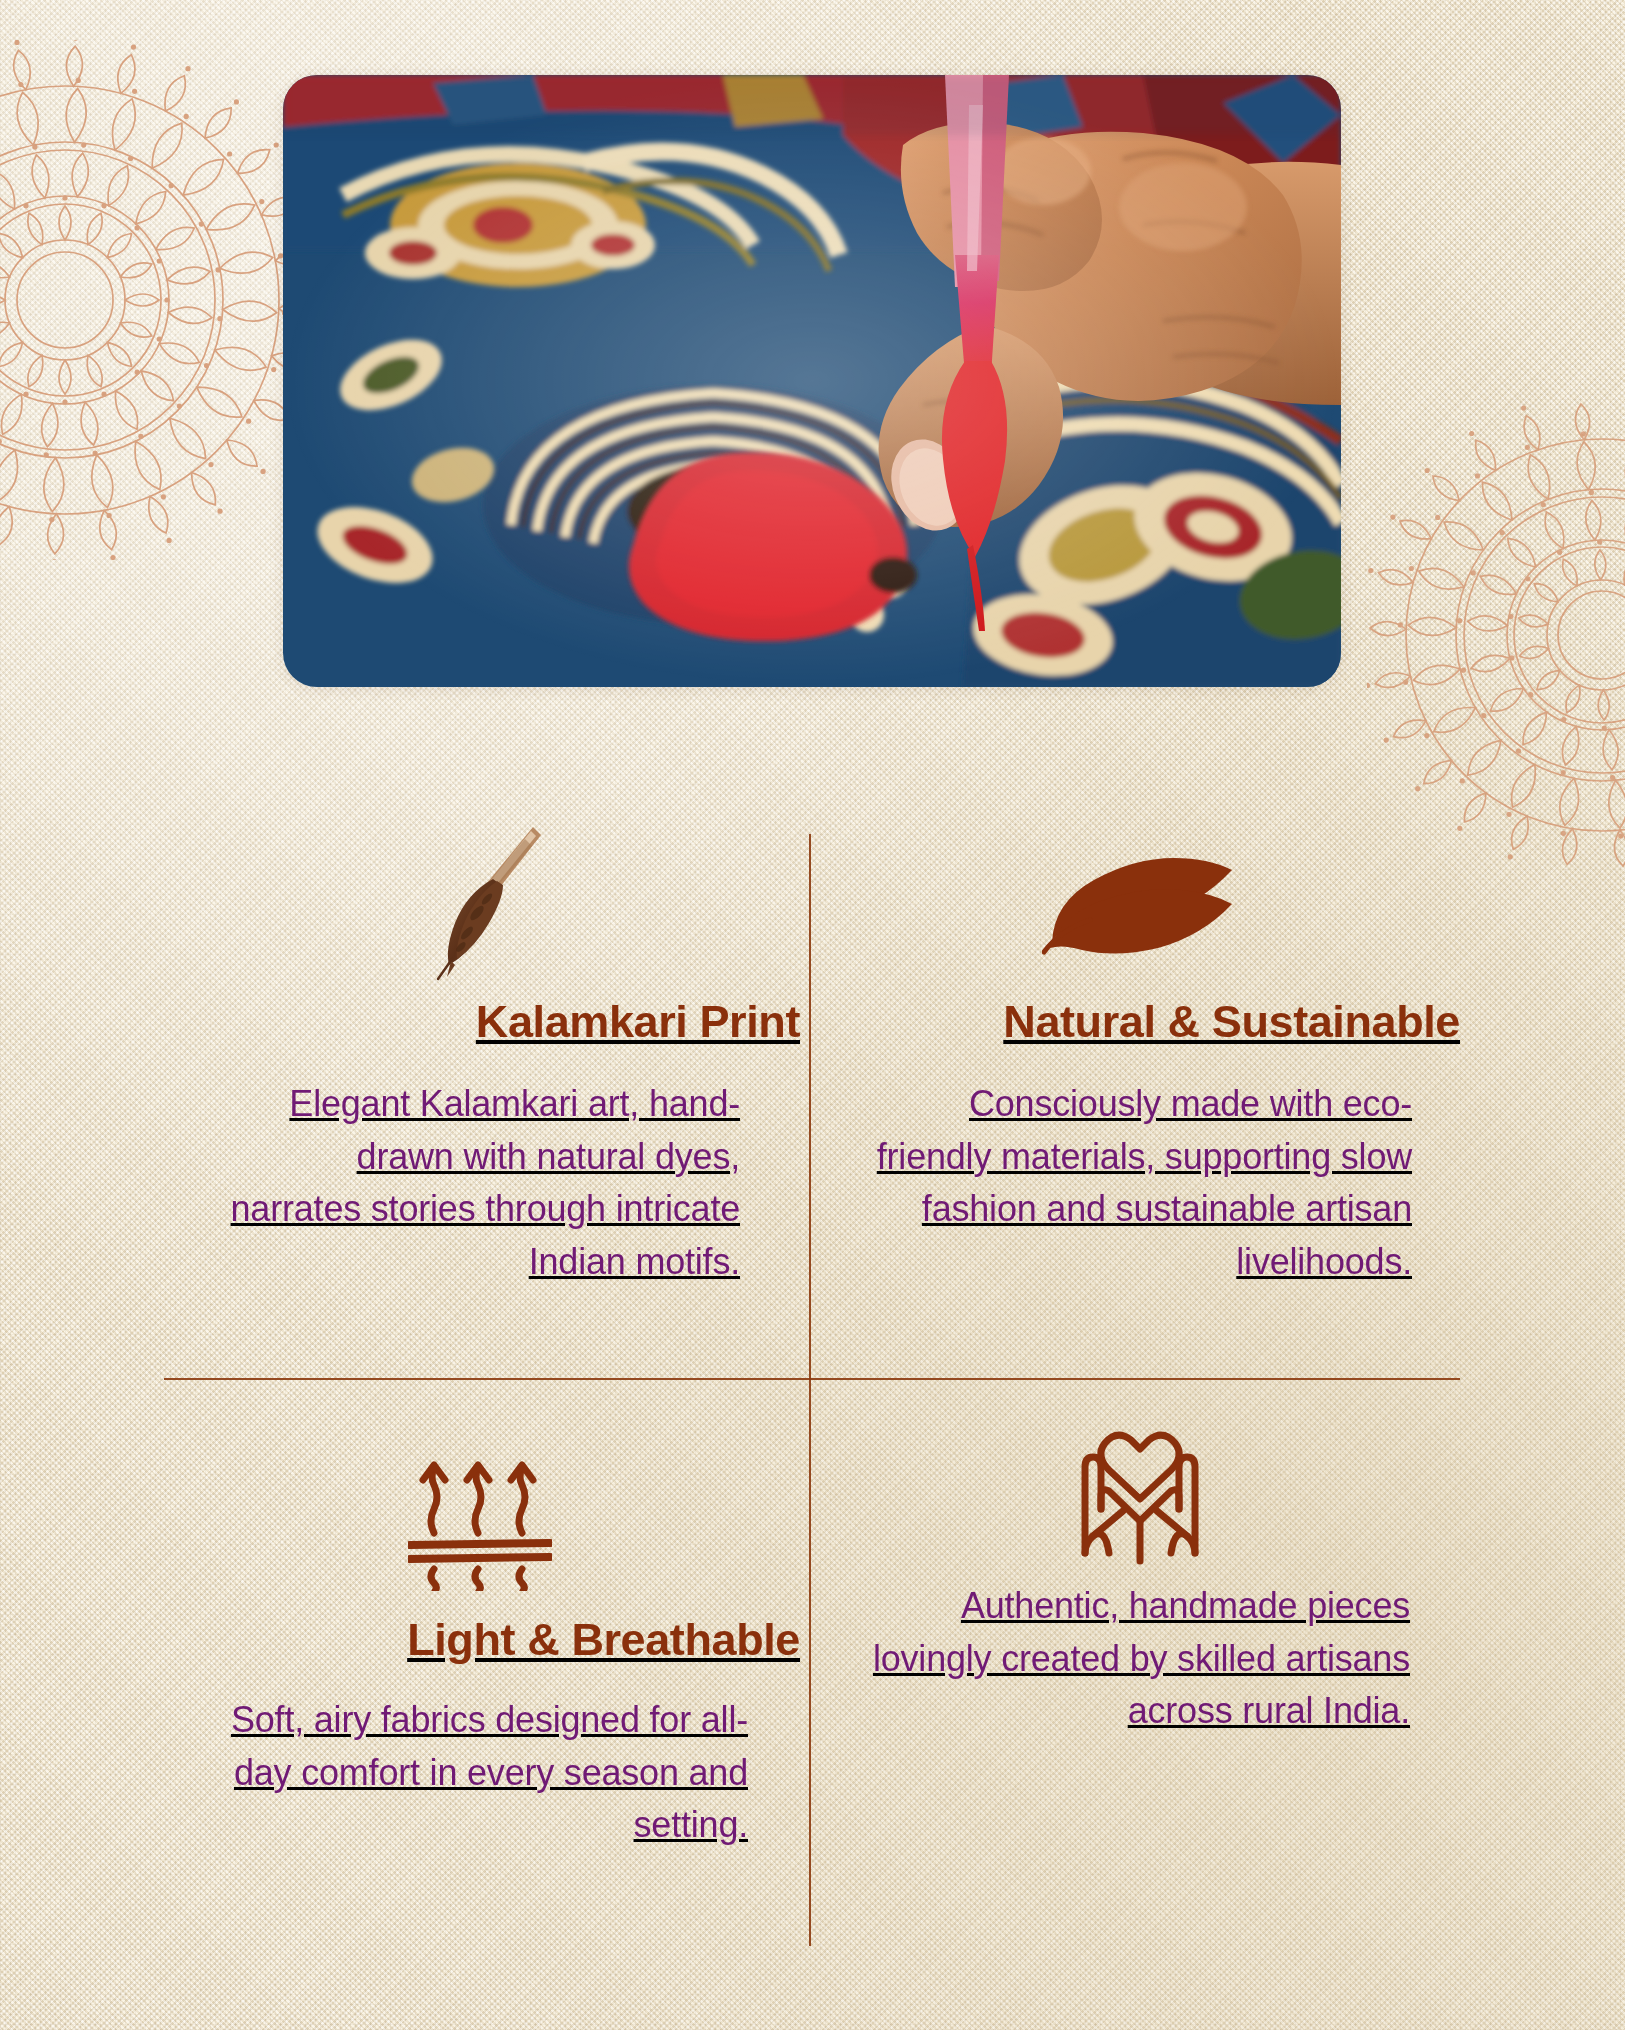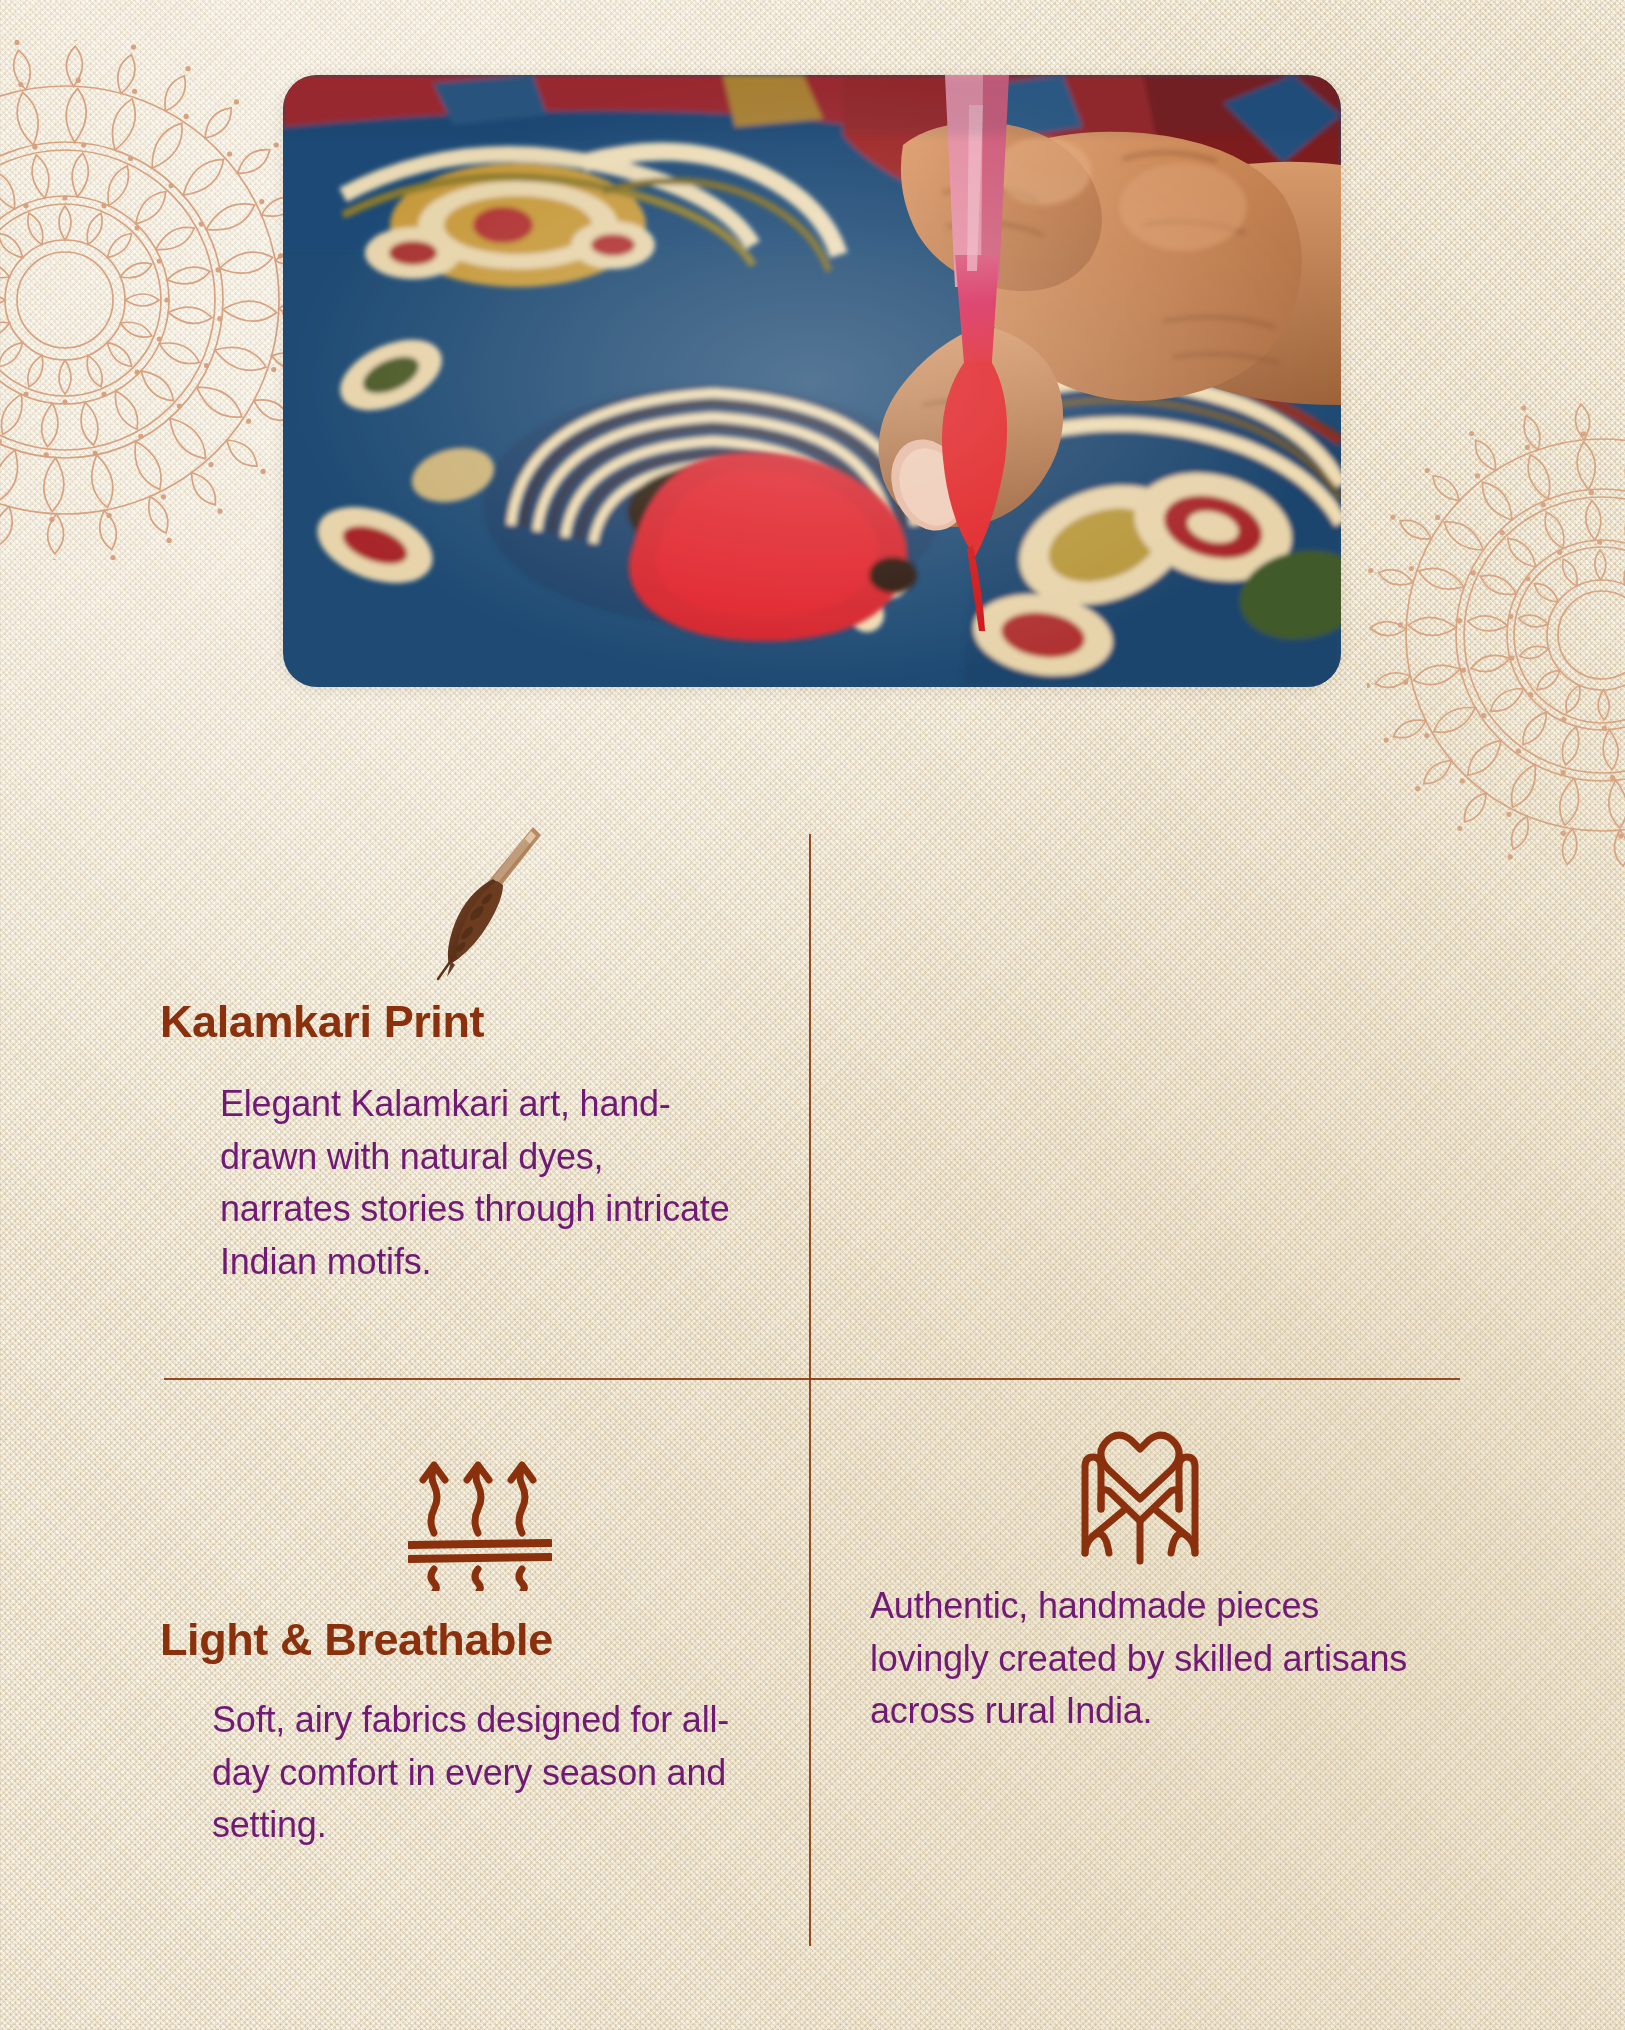--- a/index.html
+++ b/index.html
@@ -92,21 +92,22 @@
     position:absolute;
     left:4px; top:568px;
     width:1296px; height:2px;
     background:#8d3d12;
     opacity:.92;
   }
 
   .cell{
     position:absolute;
     width:640px;
-    text-align:left;
+    text-align:right;
+    text-decoration:underline;
   }
   #cell-0{ left:0;    top:0;   }
   #cell-1{ left:660px; top:0;  }
   #cell-2{ left:0;    top:626px; }
   #cell-3{ left:660px; top:598px; }
 
   .icon-box{
     height:180px;
     display:flex; align-items:center; justify-content:center;
   }
@@ -718,20 +719,33 @@
         </g>
 
         <path d="M46 142 L42 158 L50 146 Z" fill="#6b3c20"></path>
         <path d="M47 140 L33 160" stroke="#5b3018" stroke-width="2.4" stroke-linecap="round"></path>
       </svg>
     </div>
     <div class="feat-title">Kalamkari Print</div>
     <div class="feat-desc">Elegant Kalamkari art, hand-drawn with natural dyes, narrates stories through intricate Indian motifs.</div>
   </div>
 
+  <div class="cell" id="cell-1">
+    <div class="icon-box">
+      <svg width="196" height="112" viewBox="0 0 196 112">
+        <path d="M10 98 Q12 58 52 36 Q92 14 132 14 Q166 14 190 26
+                 Q158 60 116 72 Q74 84 40 80 Q22 78 10 98 Z" fill="#8a300c"></path>
+        <path d="M8 104 Q20 72 56 58 Q98 42 140 46 Q170 49 190 60
+                 Q160 92 116 104 Q74 114 40 106 Q20 100 8 104 Z" fill="#8a300c"></path>
+        <path d="M2 108 Q18 86 48 76" stroke="#8a300c" stroke-width="5" fill="none" stroke-linecap="round"></path>
+      </svg>
+    </div>
+    <div class="feat-title">Natural &amp; Sustainable</div>
+    <div class="feat-desc">Consciously made with eco-friendly materials, supporting slow fashion and sustainable artisan livelihoods.</div>
+  </div>
 
   <div class="cell" id="cell-2">
     <div class="icon-box">
       <svg width="144" height="138" viewBox="0 0 144 138">
         <g stroke="#8a300c" stroke-width="7" fill="none" stroke-linecap="round" stroke-linejoin="round">
 
           <path d="M26 80 Q20 68 26 56 Q32 44 26 32 Q22 24 26 14"></path>
           <path d="M15 27 L26 12 L37 27"></path>
           <path d="M70 80 Q64 68 70 56 Q76 44 70 32 Q66 24 70 14"></path>
           <path d="M59 27 L70 12 L81 27"></path>

